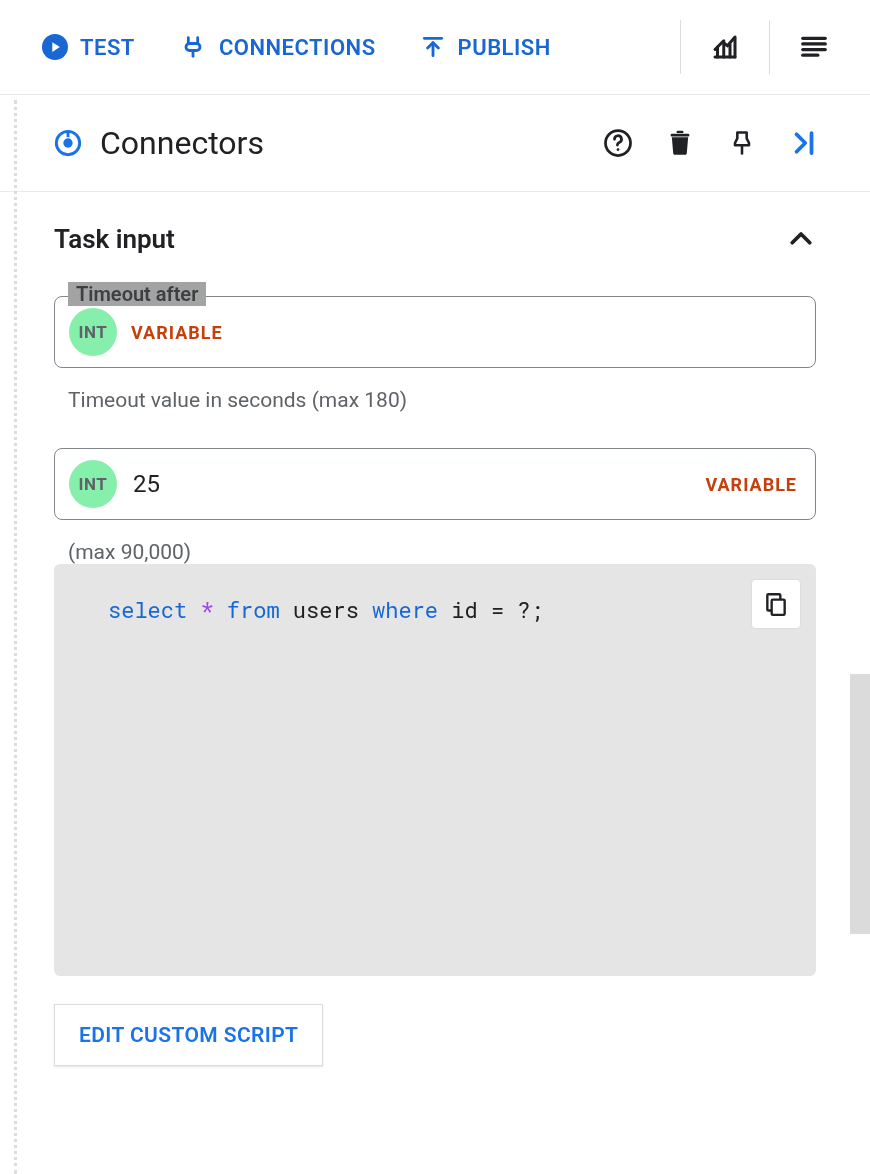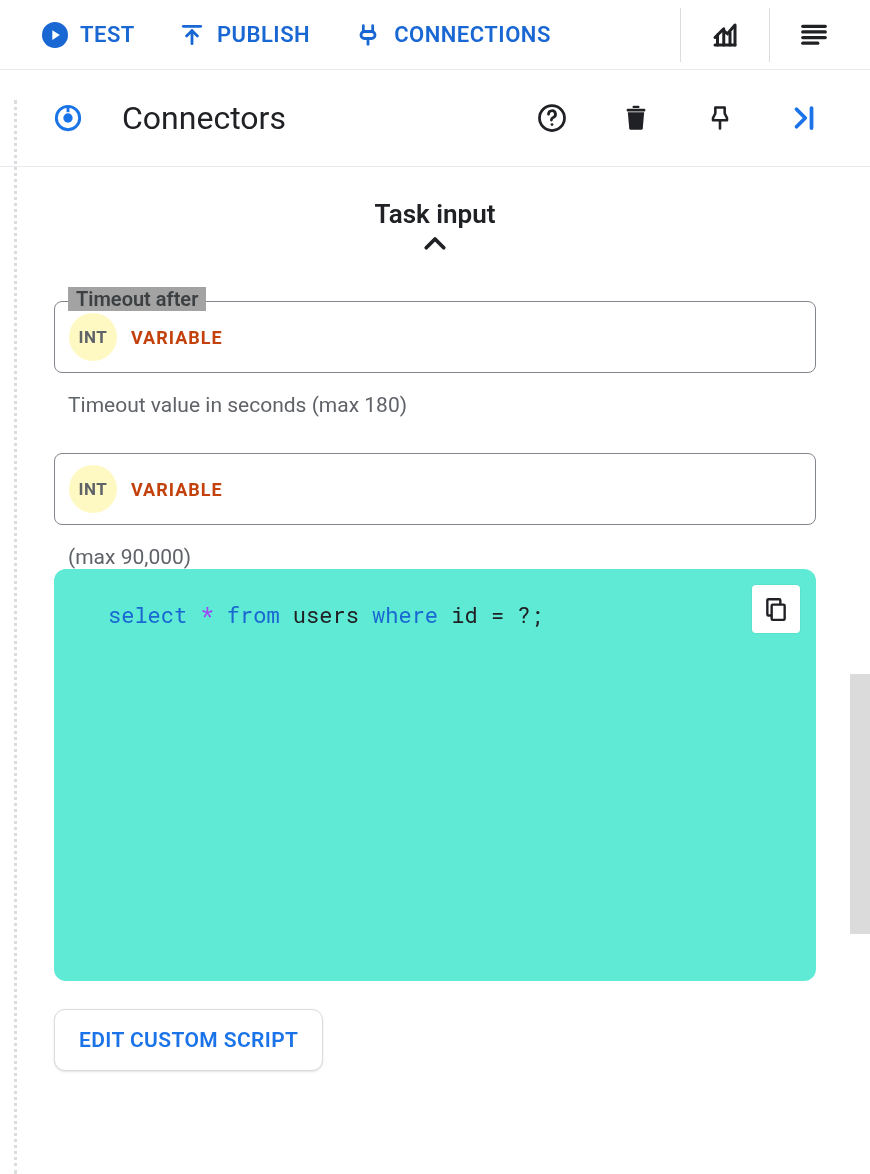--- a/index.html
+++ b/index.html
@@ -11,21 +11,21 @@
     width: 870px;
     height: 1174px;
     overflow: hidden;
     position: relative;
   }
 
   
   .toolbar {
     display: flex;
     align-items: center;
-    height: 70px;
+    height: 95px;
     padding: 0 28px 0 24px;
     border-bottom: 1px solid #e8eaed;
     gap: 8px;
   }
   .toolbar .tbtn {
     display: inline-flex;
     align-items: center;
     gap: 12px;
     padding: 8px 18px;
     border-radius: 6px;
@@ -43,21 +43,21 @@
     width: 56px; height: 56px;
     display: inline-flex; align-items: center; justify-content: center;
     cursor: pointer; color: #202124; border-radius: 50%;
   }
 
   
   .panel-header {
     display: flex; align-items: center;
     padding: 26px 44px 26px 54px;
     border-bottom: 1px solid #e8eaed;
-    gap: 40px;
+    gap: 18px;
   }
   .panel-header .title {
     font-size: 32px;
     font-weight: 400;
     color: #202124;
     flex: 1 1 auto;
   }
   .panel-header .hicon {
     width: 44px; height: 44px;
     display: inline-flex; align-items: center; justify-content: center;
@@ -72,21 +72,20 @@
 
   
   .body {
     padding: 24px 54px 0 54px;
   }
 
   .section-head {
     display: flex; align-items: center; justify-content: space-between;
     padding: 8px 0 6px 0;
     cursor: pointer;
-    flex-direction: column;
   }
   .section-head h2 {
     margin: 0;
     font-size: 26px;
     font-weight: 600;
     color: #202124;
   }
   .chev { color: #202124; }
 
   
@@ -107,21 +106,21 @@
     left: 14px; top: -14px;
     background: #a3a3a3;
     padding: 0 8px;
     font-size: 20px;
     font-weight: 600;
     color: #3c4043;
   }
   .chip-int {
     display: inline-flex; align-items: center; justify-content: center;
     width: 48px; height: 48px; border-radius: 50%;
-    background: #fef9c3;
+    background: #86efac;
     color: #5f6368;
     font-weight: 700;
     font-size: 17px;
     letter-spacing: .5px;
   }
   .field .value {
     flex: 1 1 auto;
     border: none; outline: none;
     font-size: 24px;
     color: #202124;
@@ -144,22 +143,22 @@
 
   
   .q-label {
     font-size: 22px;
     font-weight: 600;
     margin-top: 44px;
     margin-bottom: 18px;
   }
   .q-area {
     position: relative;
-    background: #5eead4;
-    border-radius: 12px;
+    background: #e5e5e5;
+    border-radius: 6px;
     padding: 28px 64px 28px 54px;
     height: 412px;
   }
   .q-code {
     margin: 0;
     font-family: "Roboto Mono", Menlo, Consolas, monospace;
     font-size: 22px;
     line-height: 1.6;
     white-space: pre-wrap;
     word-break: break-word;
@@ -174,21 +173,21 @@
     box-shadow: 0 0 0 1px rgba(0,0,0,.03);
     display: inline-flex; align-items: center; justify-content: center;
     cursor: pointer;
     color: #202124;
   }
 
   .edit-script-btn {
     display: inline-flex; align-items: center;
     margin-top: 28px;
     padding: 18px 24px;
-    border-radius: 11px;
+    border-radius: 0;
     border: 1px solid #dadce0;
     box-shadow: 0 1px 2px rgba(60,64,67,.15);
     color: #1a73e8;
     font-weight: 600;
     font-size: 21px;
     letter-spacing: .4px;
     cursor: pointer;
     background: #fff;
   }
 
@@ -235,39 +234,39 @@
       <svg width="26" height="26" viewBox="0 0 24 24" fill="#1967d2">
           <circle cx="12" cy="12" r="12" fill="#1967d2"></circle>
           <path d="M9.5 7.5v9l7-4.5z" fill="#fff"></path>
         </svg>
     </span>
     <span>TEST</span>
   </div>
 
   <div class="tbtn">
     <span>
-      <svg width="26" height="26" viewBox="0 0 24 24" fill="none" stroke="#1967d2" stroke-width="2.6" stroke-linecap="round" stroke-linejoin="round">
-          <line x1="4" y1="4" x2="20" y2="4"></line>
-          <line x1="12" y1="20" x2="12" y2="8"></line>
-          <polyline points="7 13 12 8 17 13"></polyline>
-        </svg>
-    </span>
-    <span>PUBLISH</span>
-  </div>
-
-  <div class="tbtn">
-    <span>
       <svg width="28" height="28" viewBox="0 0 24 24" fill="none" stroke="#1967d2" stroke-width="2.4" stroke-linecap="round" stroke-linejoin="round">
         <path d="M8 4v5"></path>
           <path d="M16 4v5"></path>
         <rect x="6" y="9" width="12" height="6" rx="3"></rect>
         <path d="M12 15v5"></path>
       </svg>
     </span>
     <span>CONNECTIONS</span>
+  </div>
+
+  <div class="tbtn">
+    <span>
+      <svg width="26" height="26" viewBox="0 0 24 24" fill="none" stroke="#1967d2" stroke-width="2.6" stroke-linecap="round" stroke-linejoin="round">
+          <line x1="4" y1="4" x2="20" y2="4"></line>
+          <line x1="12" y1="20" x2="12" y2="8"></line>
+          <polyline points="7 13 12 8 17 13"></polyline>
+        </svg>
+    </span>
+    <span>PUBLISH</span>
   </div>
 
   <div class="spacer"></div>
   <div class="divider"></div>
 
   <div class="icon-btn">
     <span>
       <svg width="30" height="30" viewBox="0 0 24 24" fill="none" stroke="#202124" stroke-width="2.4" stroke-linecap="round">
         <path d="M4 20h16"></path>
         <path d="M6 20V12"></path>
@@ -360,20 +359,21 @@
       <span class="chip-int">INT</span>
       <span class="var-link">VARIABLE</span>
     </div>
     <div class="helper">Timeout value in seconds (max 180)</div>
   </div>
 
   
   <div class="field">
     <div class="box">
       <span class="chip-int">INT</span>
+      <input class="value" value="25" style="">
       <span class="var-link">VARIABLE</span>
     </div>
     <div class="helper">(max 90,000)</div>
   </div>
 
   
 
   <div class="q-area">
     <pre class="q-code"><span class="kw">select</span> <span class="op">*</span> <span class="kw">from</span> <span>users</span> <span class="kw">where</span> <span>id</span><span> = ?;</span></pre>
     <div class="copy-btn">

